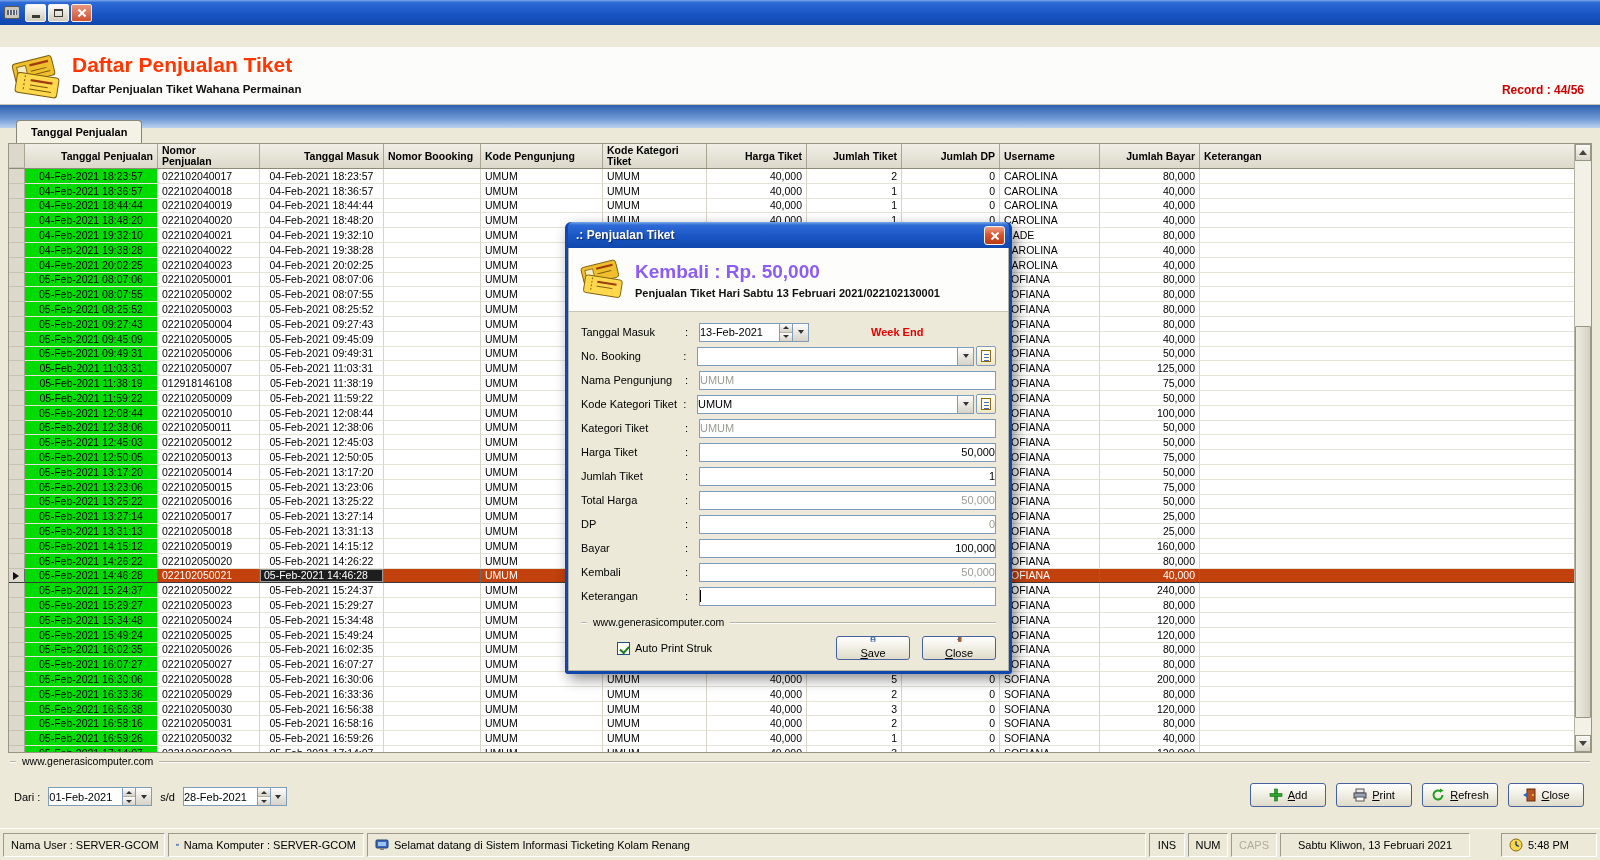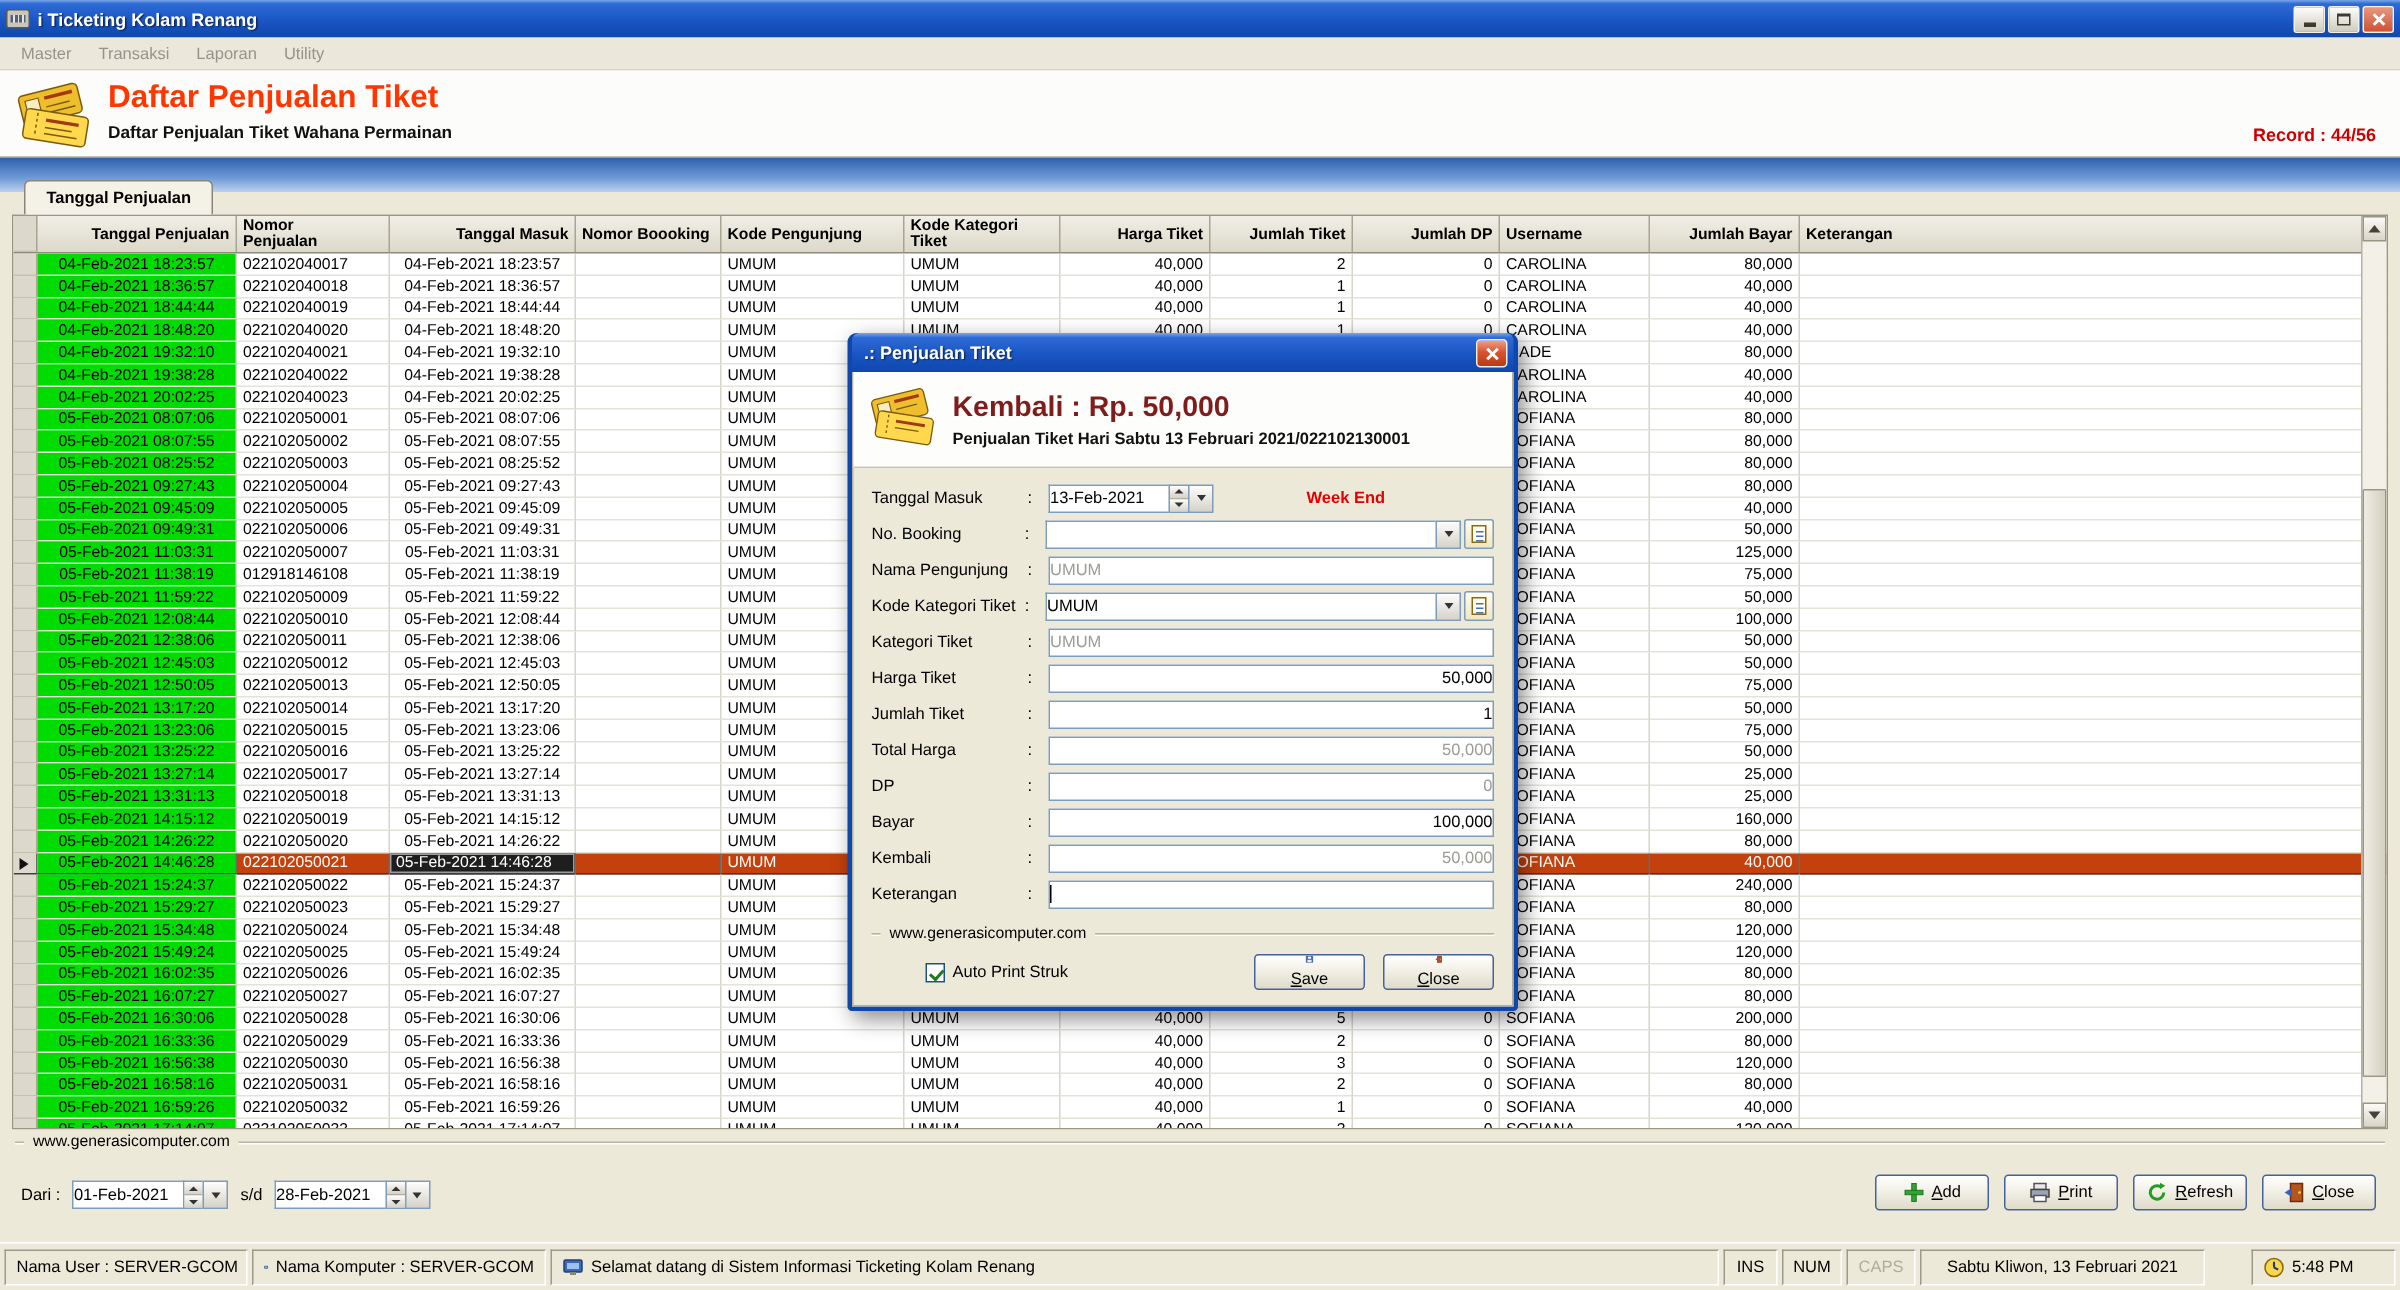--- a/index.html
+++ b/index.html
@@ -92,21 +92,21 @@
   .dialog{position:absolute;left:565px;top:222px;width:447px;z-index:10;border-radius:6px 6px 3px 3px;
     background:#0F47AC;padding:0 3px 3px;box-shadow:4px 5px 14px rgba(0,0,0,.45);}
   .dlg-title{height:26px;display:flex;align-items:center;padding:0 4px 0 8px;
     background:linear-gradient(180deg,#7AA7E8 0%,#2E6BD6 12%,#1A55C4 55%,#0F47AC 100%);
     border-radius:5px 5px 0 0;}
   .dlg-title .txt{flex:1;color:#fff;font-weight:bold;font-size:12px;text-shadow:1px 1px 1px rgba(0,0,0,.5);}
   .dlg-x{width:21px;height:19px;border:1px solid #F2F1EA;border-radius:3px;
     background:linear-gradient(180deg,#F0A088,#D9542E 45%,#B83A16);display:flex;align-items:center;justify-content:center;}
   .dlg-body{background:#ECE9D8;border:1px solid #B5B1A1;border-top:none;}
   .dlg-head{height:64px;background:#FDFDFB;border-bottom:1px solid #C9C5B5;display:flex;align-items:center;padding:0 10px;gap:10px;}
-  .kembali{font-size:19px;font-weight:bold;color:#7f1d1d;}
+  .kembali{font-size:19px;font-weight:bold;color:#8b5cf6;}
   .dlg-sub{font-size:11px;font-weight:bold;color:#111;margin-top:4px;}
   .dlg-form{padding:8px 12px 0;}
   .frow{display:flex;align-items:center;height:24px;}
   .flabel{width:104px;}
   .fcolon{width:14px;}
   .tb{height:19px;border:1px solid #7F9DB9;background:#fff;display:flex;align-items:center;padding:0 0;}
   .tb.w-full{width:297px;}
   .tb.num{justify-content:flex-end;}
   .tb.dis{color:#9C9C94;}
   .combo{display:flex;align-items:center;}
@@ -163,40 +163,33 @@
 </style>
 </head>
 <body>
 
 <div class="app">
 
   <div class="titlebar">
     <span class="appicon">
         <i></i>
       </span>
-    <span class="wtitle">i Ticketing Kolam Renang</span>
     <span class="winbtns">
       <span class="wbtn">
           <span class="g-min"></span>
         </span>
       <span class="wbtn mid">
           <span class="g-max"></span>
         </span>
       <span class="wbtn close mid">
           <span class="g-x"></span>
         </span>
     </span>
   </div>
 
-  <div class="menubar">
-    <span class="menuitem">Master</span>
-    <span class="menuitem">Transaksi</span>
-    <span class="menuitem">Laporan</span>
-    <span class="menuitem">Utility</span>
-  </div>
 
   <div class="header">
     <span class="logo">
       <svg width="52" height="50" viewBox="0 0 52 48">
         <g transform="rotate(-14 26 18)">
             <rect x="4" y="6" width="40" height="20" rx="3" fill="#EFBE2C" stroke="#7A5A0A"></rect>
             <rect x="8" y="10" width="9" height="12" fill="#F8ECC0" stroke="#7A5A0A" stroke-width="0.8"></rect>
             <line x1="21" y1="11" x2="40" y2="11" stroke="#A03A10" stroke-width="2.4"></line>
             <line x1="21" y1="17" x2="37" y2="17" stroke="#7A5A0A"></line>
             <line x1="21" y1="21" x2="40" y2="21" stroke="#7A5A0A"></line>

